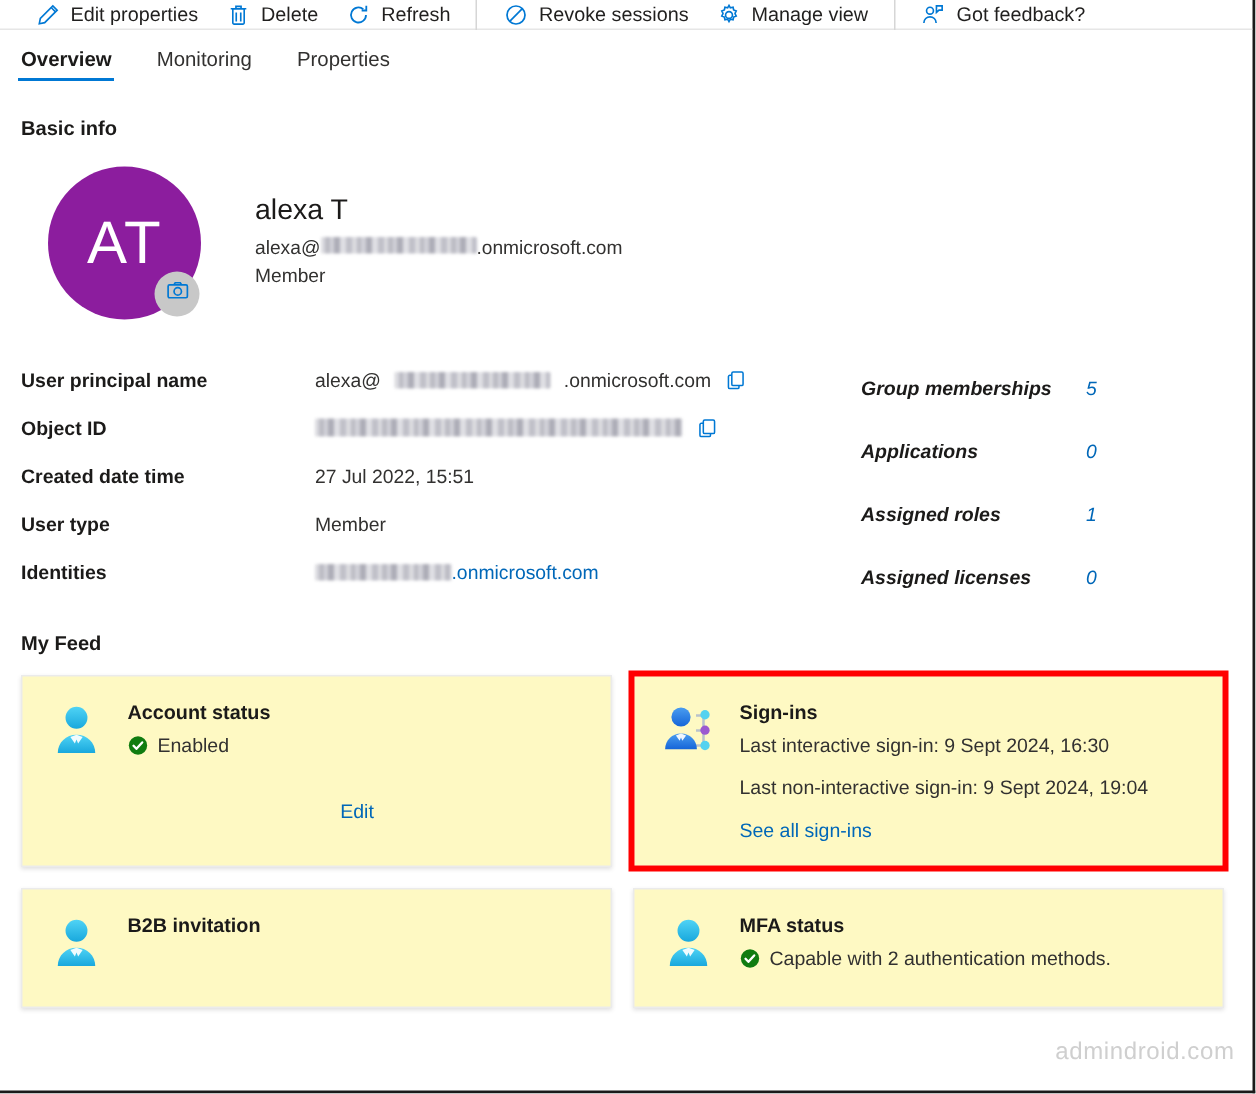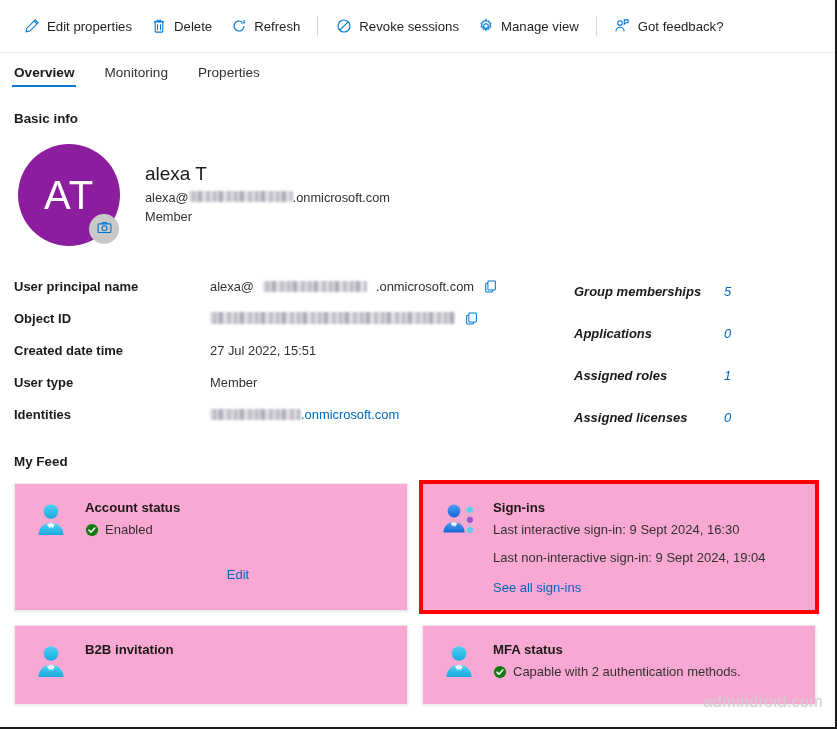--- a/index.html
+++ b/index.html
@@ -19,21 +19,21 @@
     top: 0; left: 0;
     width: 837px; height: 729px;
     background: #ffffff;
     border-right: 2px solid #1a1a1a;
     border-bottom: 2px solid #1a1a1a;
     overflow: hidden;
   }
 
   
   .cmdbar {
-    height: 53px;
+    height: 20px;
     display: flex;
     align-items: center;
     padding: 0 10px 0 14px;
     border-bottom: 1px solid #e6e6e6;
     gap: 0px;
   }
   .cmd {
     display: flex;
     align-items: center;
     gap: 7px;
@@ -87,21 +87,22 @@
     font-weight: bold;
     color: #1b1a19;
     padding: 0 17px 0 14px;
   }
   #basic-info-title { margin-top: 14px; }
 
   
   .identity {
     display: flex;
     align-items: flex-start;
-    padding: 18px 0 0 18px;
+    padding: 18px 0 0 32px;
+    gap: 11px;
   }
   .avatar-wrap {
     position: relative;
     width: 102px; height: 102px;
     flex: 0 0 102px;
   }
   .avatar {
     width: 102px; height: 102px;
     border-radius: 50%;
     background: #8c1d9e;
@@ -197,21 +198,21 @@
   #my-feed-title { margin-top: 16px; }
   .feed {
     display: flex;
     flex-wrap: wrap;
     gap: 14px;
     padding: 14px 14px 0 14px;
   }
   .card {
     width: 394px;
     min-height: 120px;
-    background: #f9a8d4;
+    background: #fef9c3;
     border: 1px solid #ebebeb;
     box-shadow: 0 1.2px 3px rgba(0,0,0,.13);
     padding: 16px 16px 14px 16px;
     display: flex;
     gap: 14px;
     position: relative;
   }
   .card.highlight {
     outline: 4px solid #ff0000;
     outline-offset: -1px;

